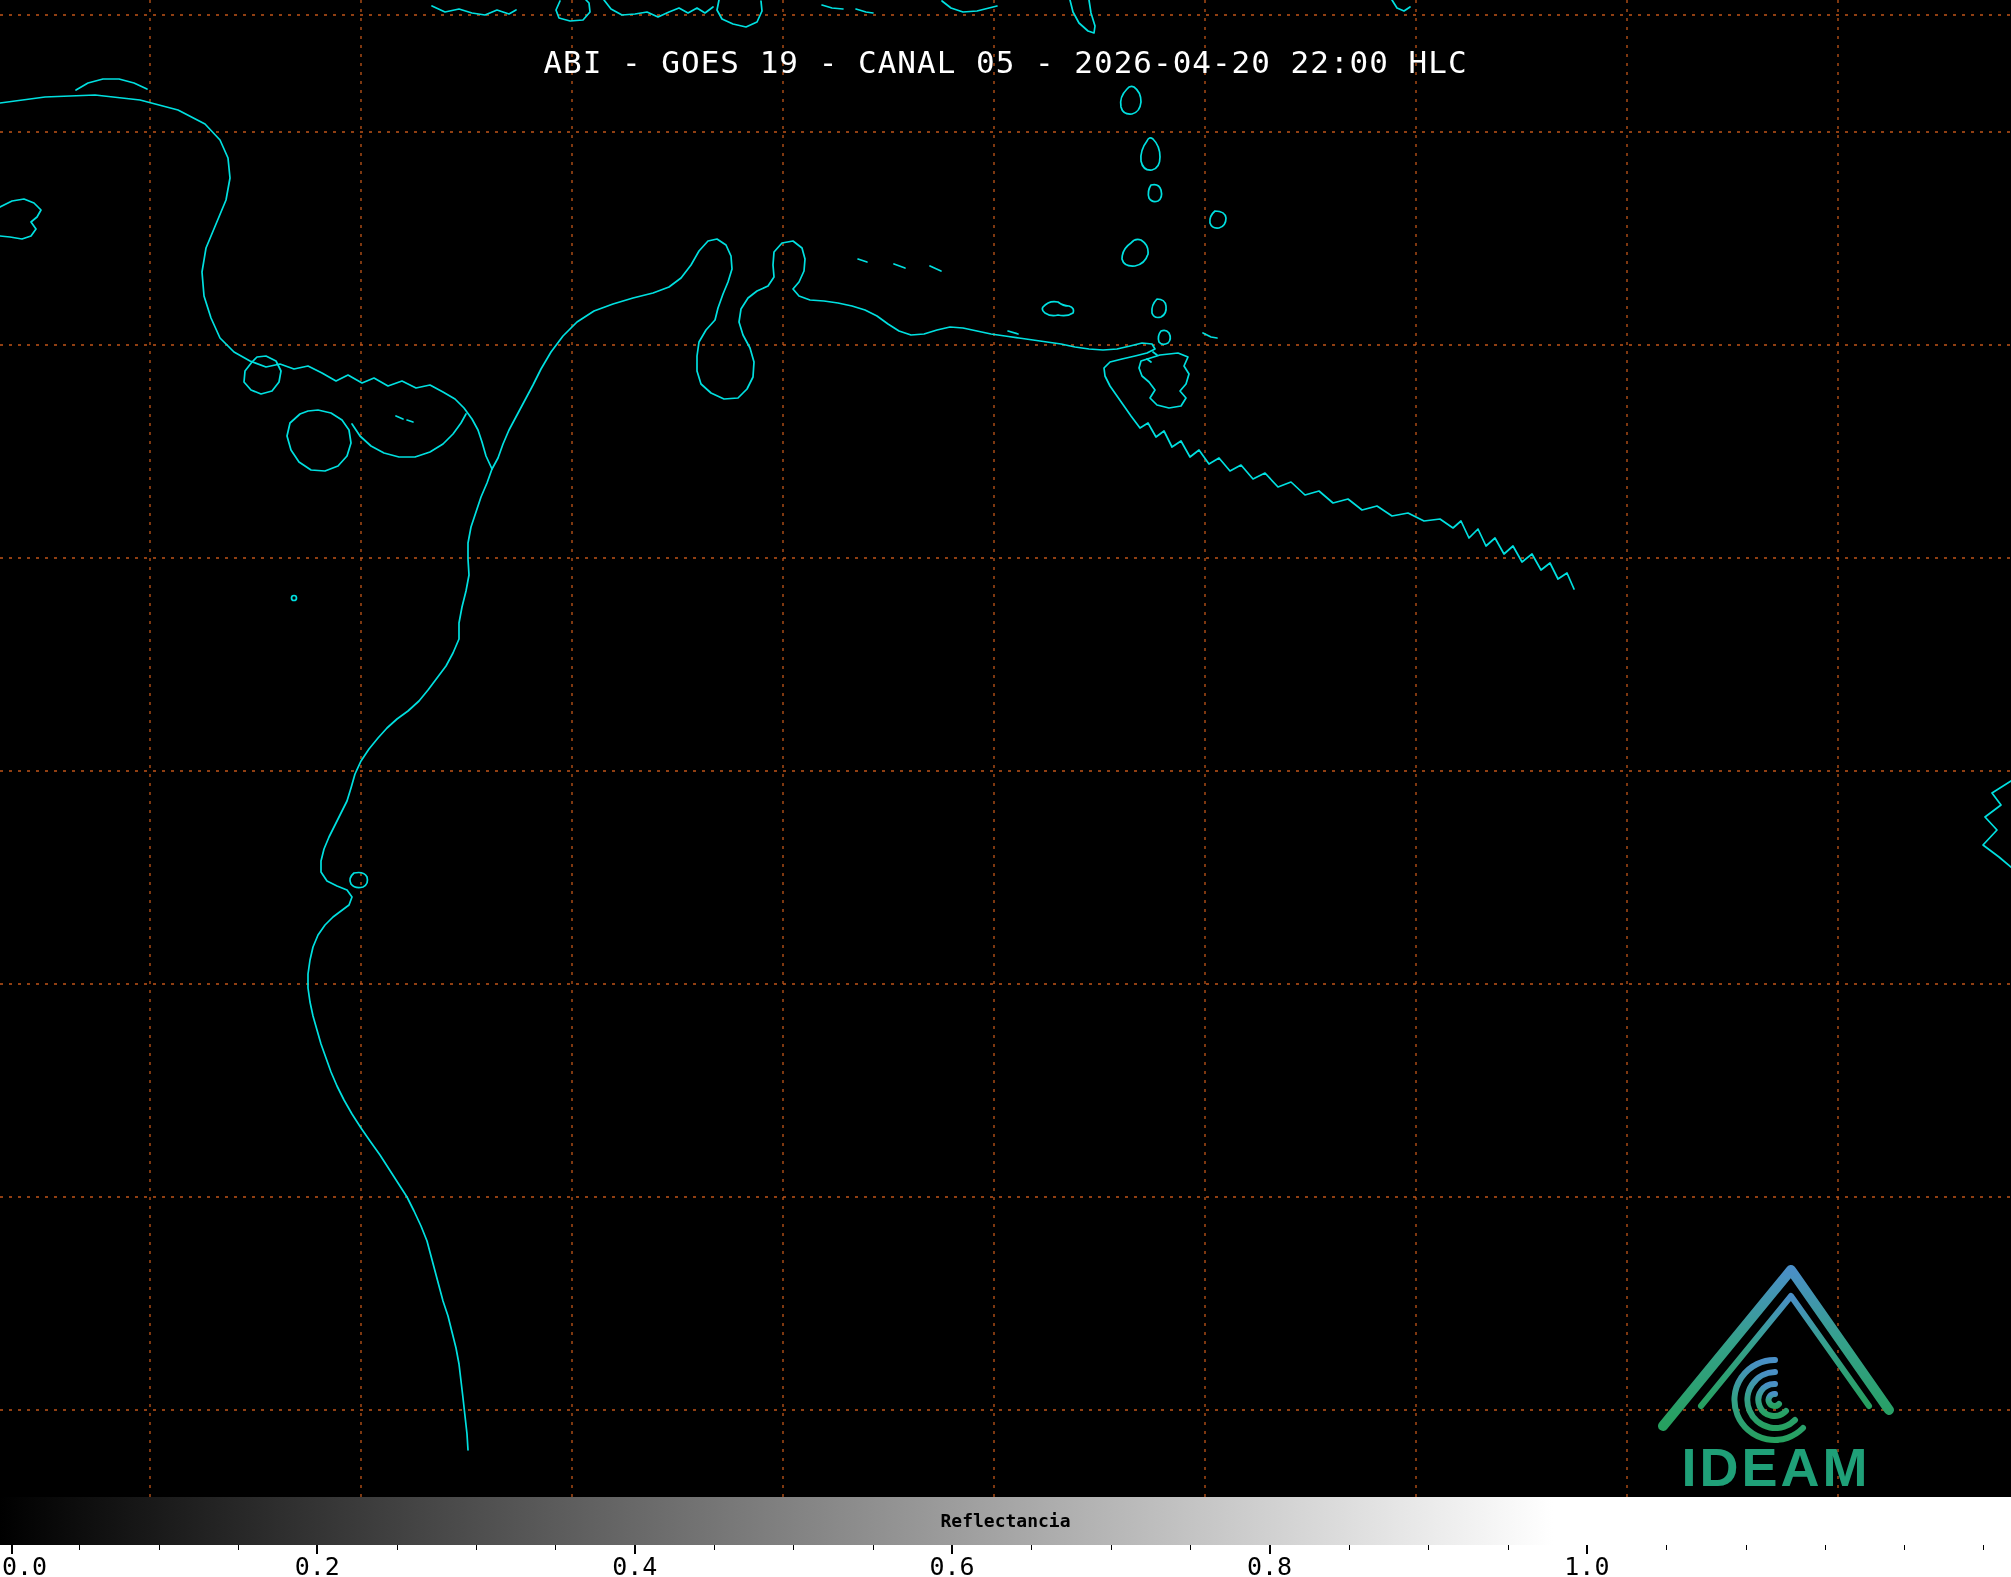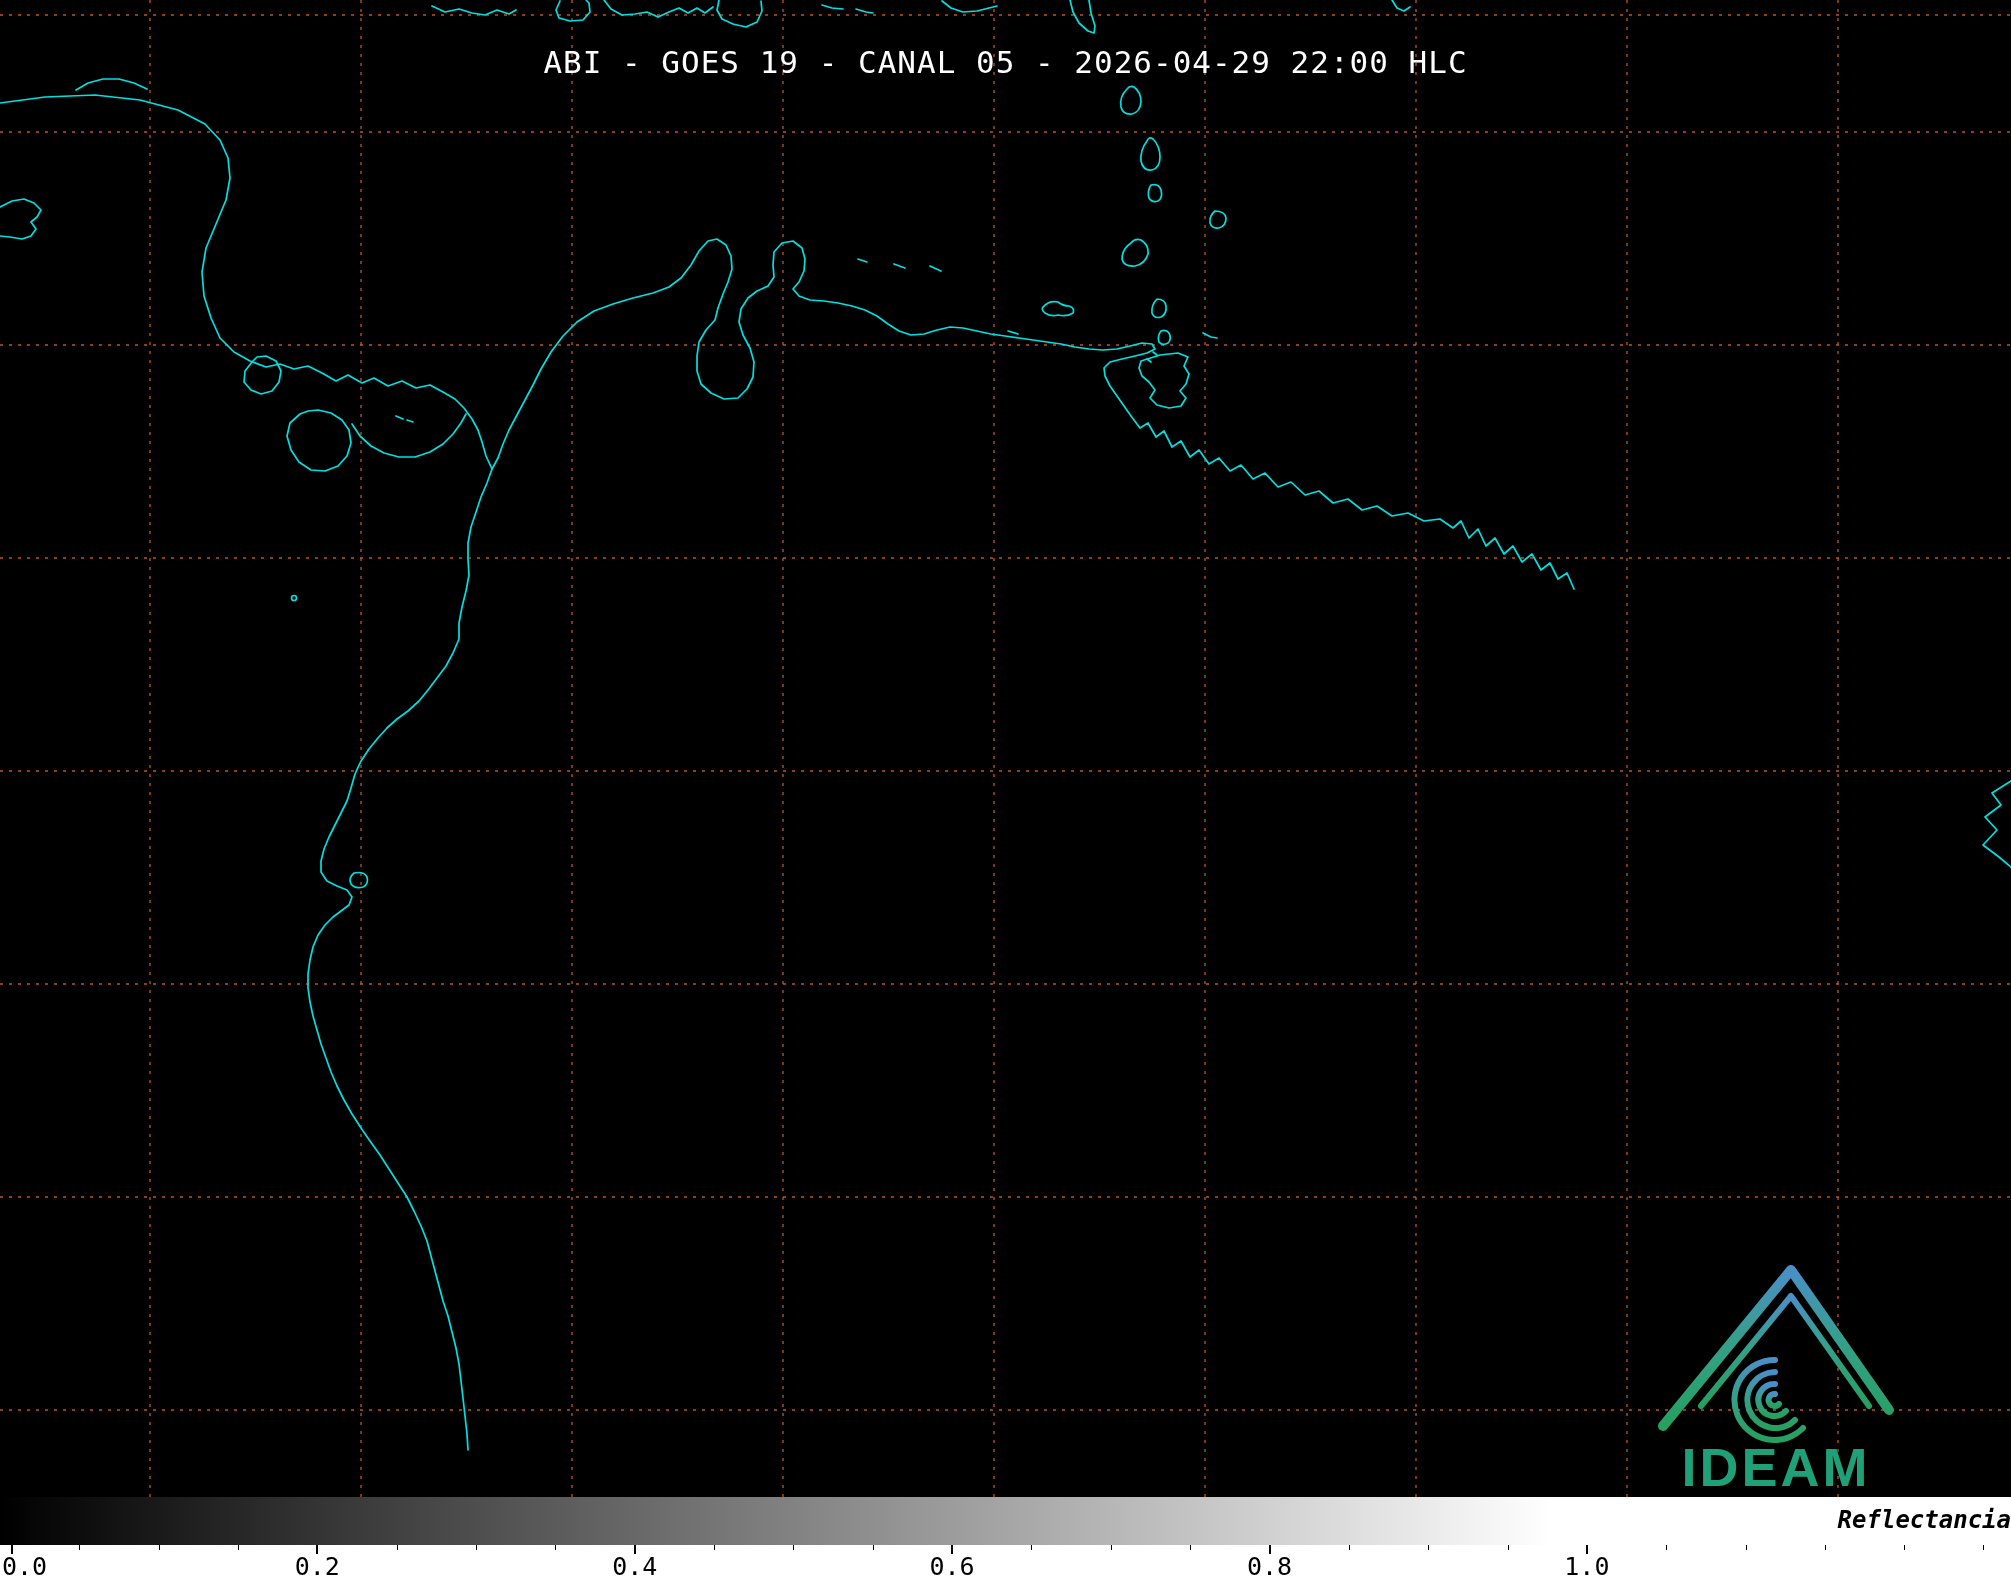--- a/index.html
+++ b/index.html
@@ -12,21 +12,21 @@
   .grid{stroke:var(--grid,#cc5a1a);stroke-width:1.3;stroke-dasharray:3 6;opacity:.95;}
   .coast{fill:none;stroke:var(--coast,#00e0e0);stroke-width:1.7;stroke-linecap:round;stroke-linejoin:round;}
   .title{
     position:absolute;top:44px;left:0;width:100%;text-align:center;
     color:#ffffff;font-size:31px;letter-spacing:1px;white-space:pre;
   }
   .logo{position:absolute;left:1645px;top:1248px;}
   .colorbar{position:absolute;left:0;top:1497px;width:2011px;height:48px;}
   .colorbar-label{
     position:absolute;left:0;width:100%;top:50%;transform:translateY(-52%);
-    text-align:right;font-weight:bold;font-size:24px;color:#000;font-style:italic;
+    text-align:center;font-weight:bold;font-size:18px;color:#000;
   }
   .tick-area{position:absolute;left:0;top:1545px;width:2011px;height:32px;background:#ffffff;padding-left:44px;}
   .major-tick{position:absolute;top:0;width:2px;height:9px;background:#000;margin-left:-1px;}
   .minor-tick{position:absolute;top:0;width:1px;height:5px;background:#000;}
   .tick-label{position:absolute;top:7px;transform:translateX(-50%);font-size:25px;color:#000;white-space:pre;}
   .tick-label.edge-left{transform:none;}
 </style>
 </head>
 <body>
 
@@ -90,21 +90,21 @@
         <path d="M1043,307 Q1049,300 1058,302 Q1063,306 1069,306 Q1075,308 1073,313 Q1067,317 1058,315 Q1051,317 1045,313 Q1041,310 1043,307 Z M1008,331 l10,3"></path>
         <path d="M858,259 l9,3 M894,264 l11,4 M930,266 l11,5"></path>
 
         <circle cx="294" cy="598" r="2.5"></circle>
         <path d="M354,873 Q348,878 351,884 Q355,889 363,887 Q369,884 367,877 Q364,871 354,873 Z"></path>
 
         <path d="M2011,781 L1992,793 L2001,805 L1985,817 L1997,830 L1983,845 L1999,857 L2011,867"></path>
       </g>
     </svg>
 
-    <div class="title">ABI - GOES 19 - CANAL 05 - 2026-04-29 22:00 HLC</div>
+    <div class="title">ABI - GOES 19 - CANAL 05 - 2026-04-20 22:00 HLC</div>
 
     <svg class="logo" width="260" height="248" viewBox="0 0 260 248">
       <defs>
         <linearGradient id="mtn" x1="0" y1="0" x2="0" y2="1">
           <stop offset="0%" stop-color="#4a8fc7"></stop>
           <stop offset="45%" stop-color="#35a08b"></stop>
           <stop offset="100%" stop-color="#26a05f"></stop>
         </linearGradient>
       </defs>
       <g fill="none" stroke="url(#mtn)" stroke-linecap="round" stroke-linejoin="round">

